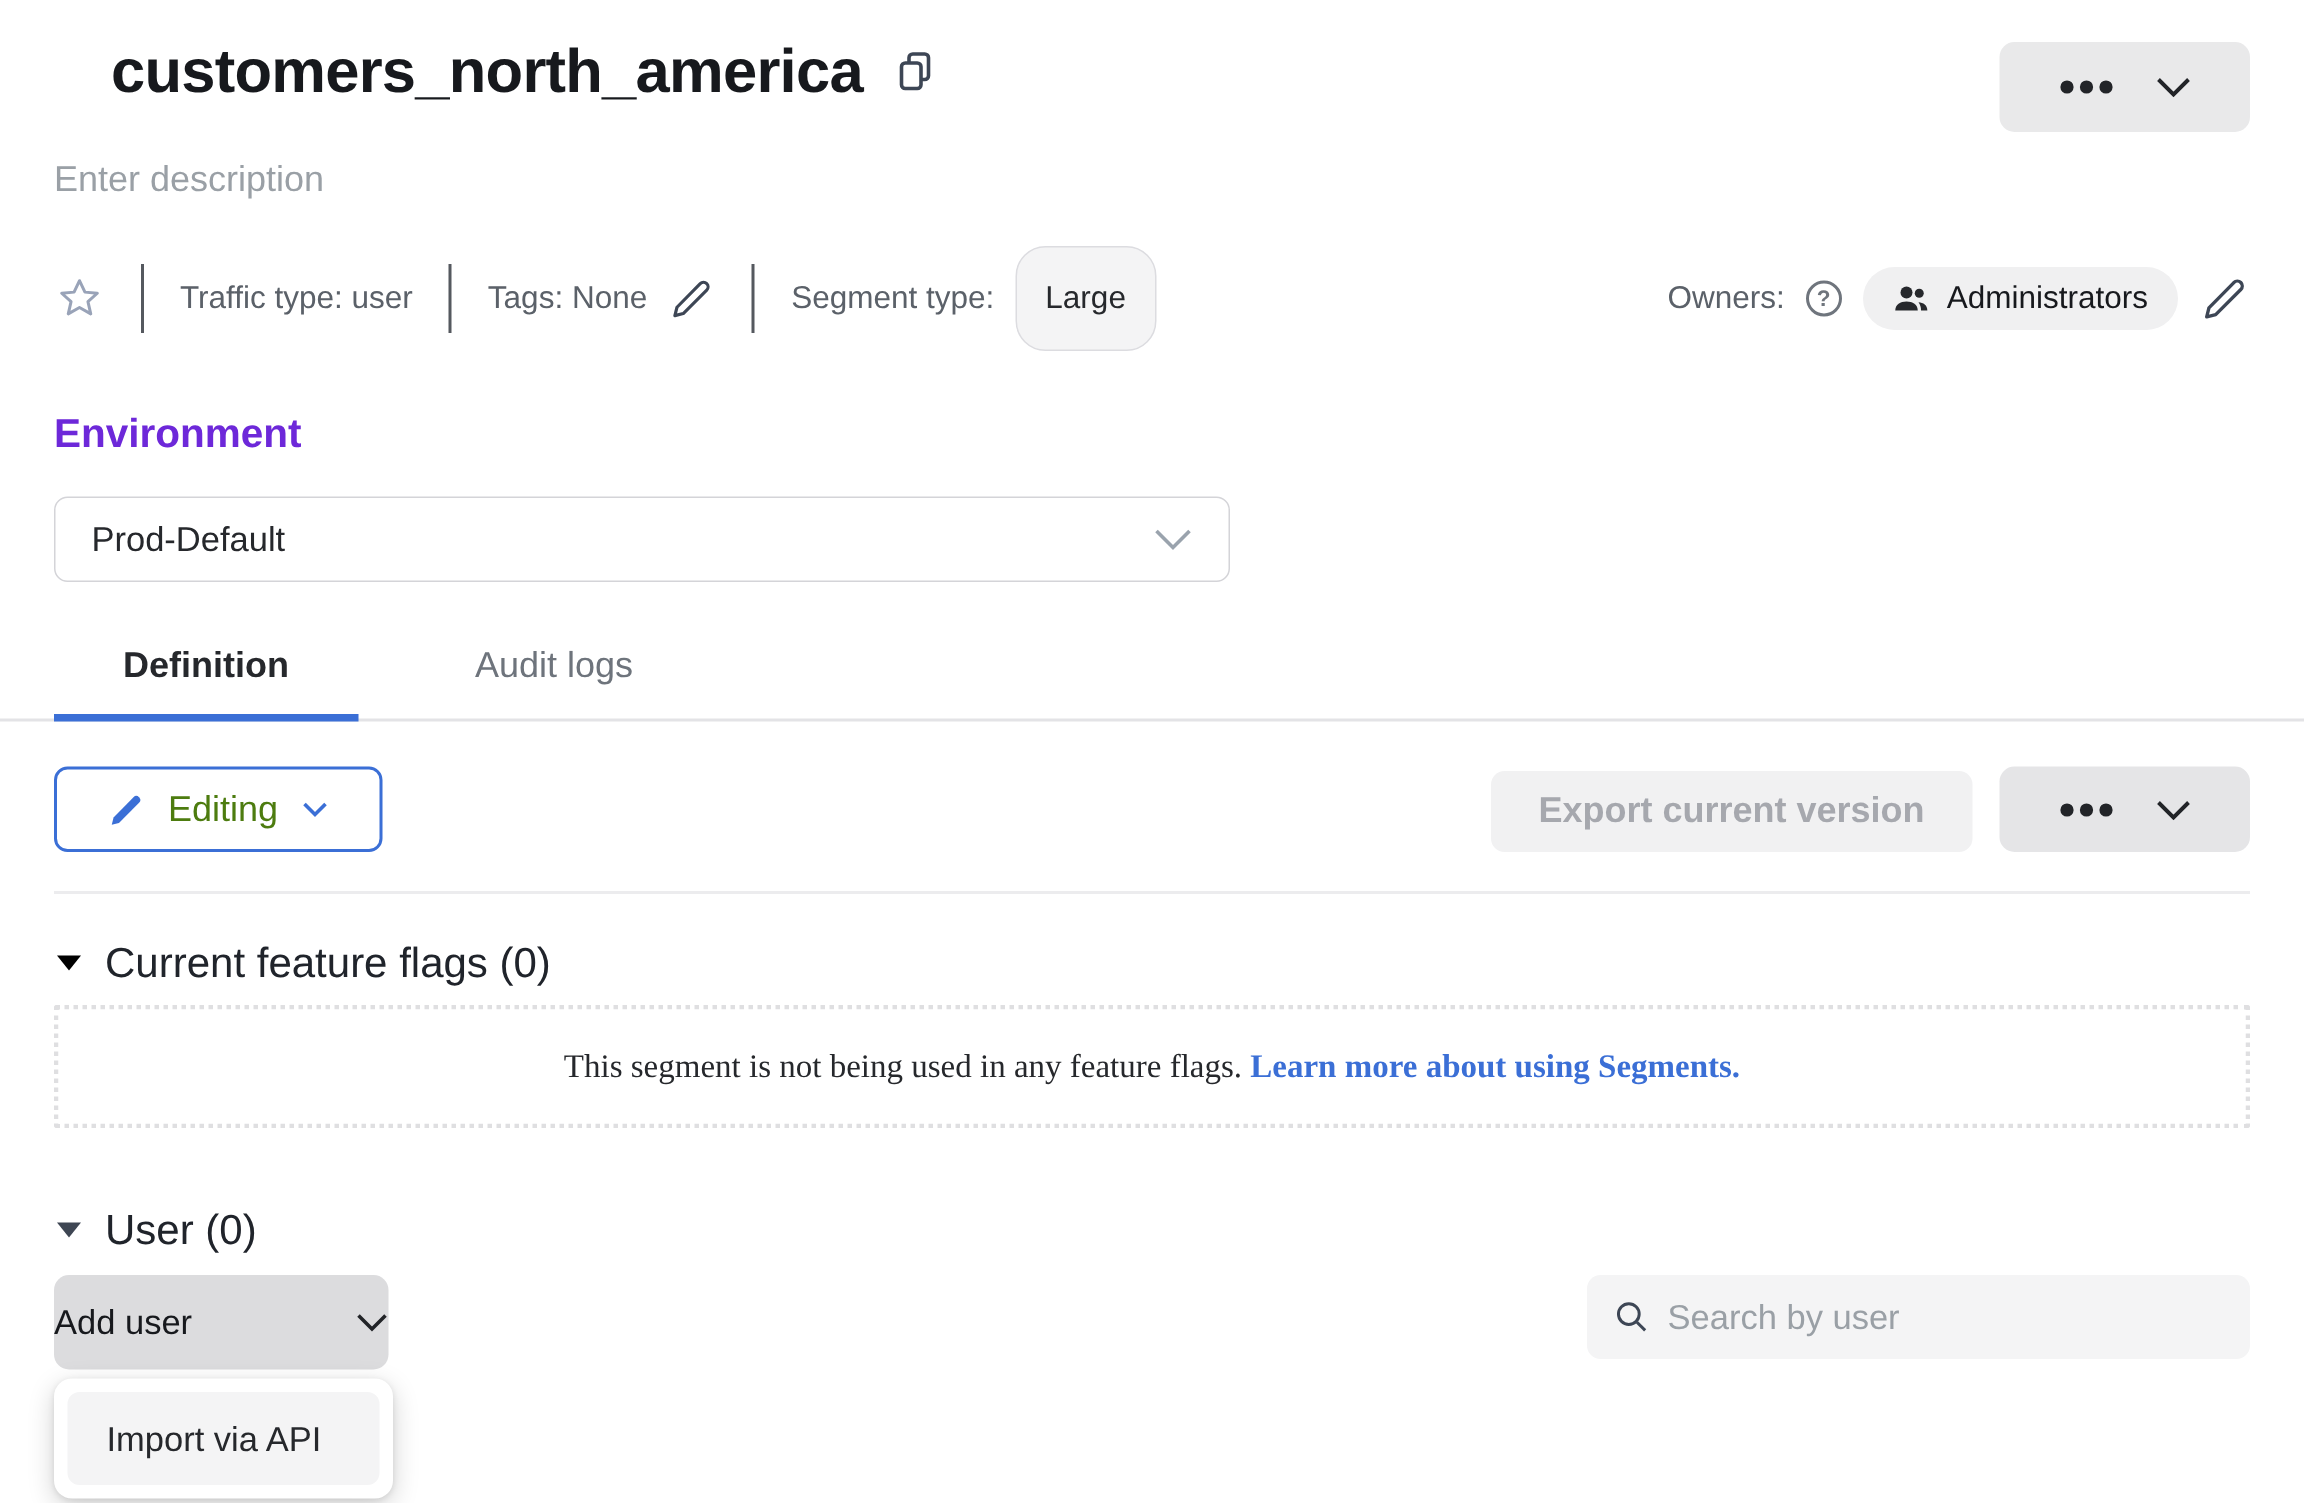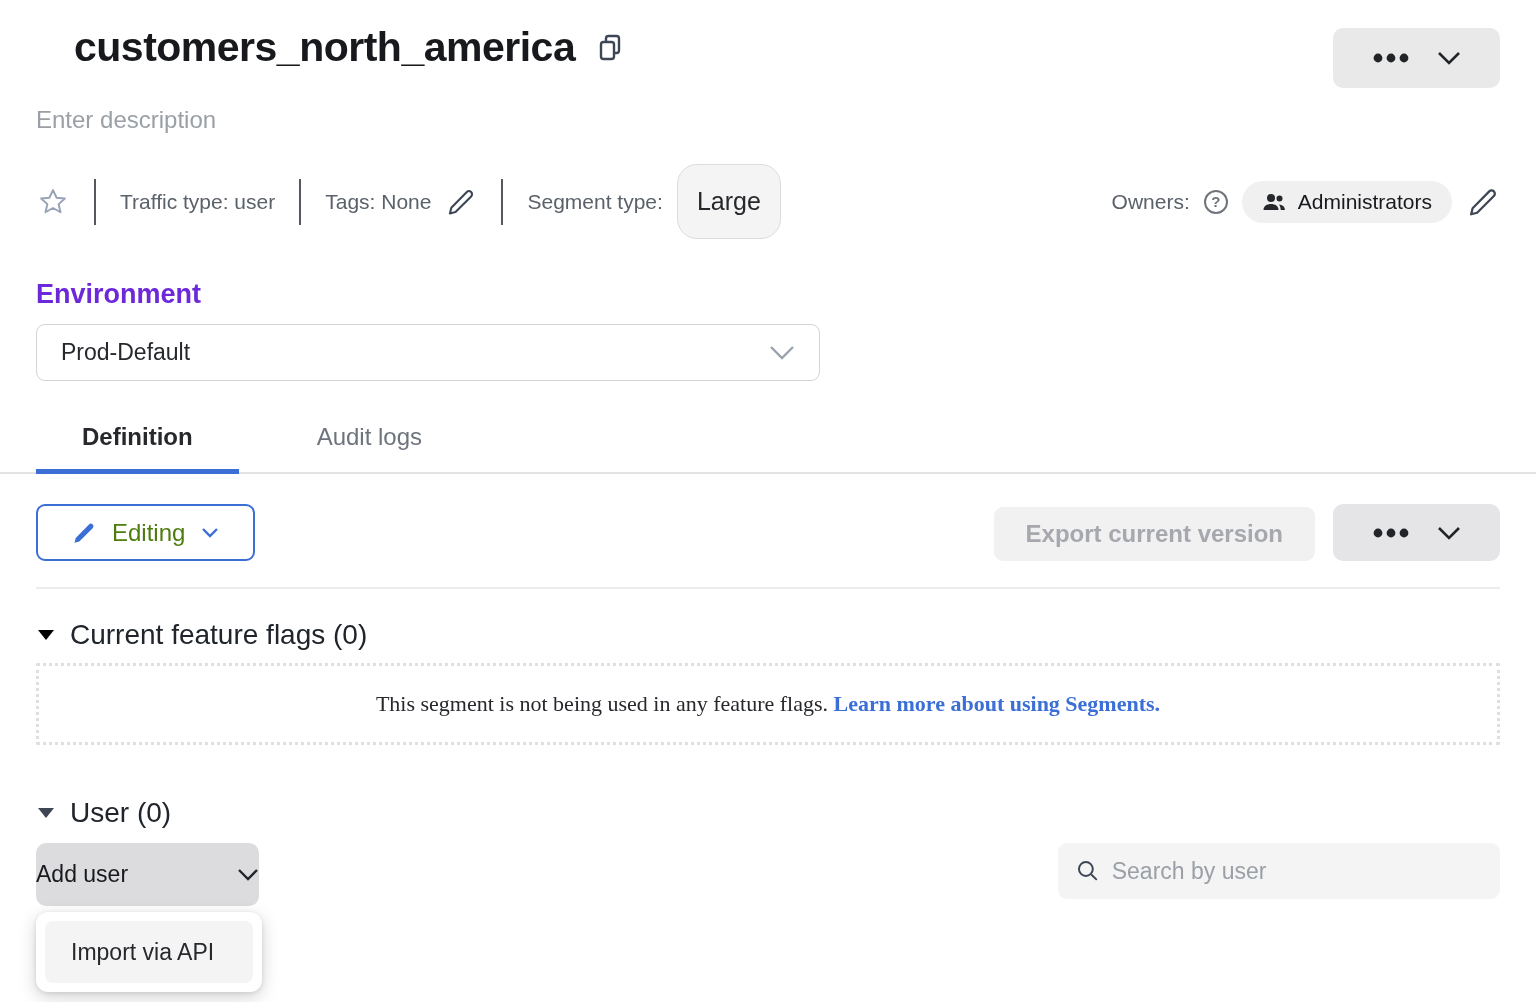--- a/index.html
+++ b/index.html
@@ -21,31 +21,31 @@
 
   
   .meta-row { margin-top: 30px; display: flex; align-items: center; justify-content: space-between; }
   .meta-left { display: flex; align-items: center; gap: 24px; }
   .meta-right { display: flex; align-items: center; gap: 14px; }
   .meta-text { font-size: 21px; color: #5b6169; }
   .vdiv { width: 2px; height: 46px; background: #55595f; }
   .icon-btn { background: none; border: none; cursor: pointer; display: flex; align-items: center; padding: 2px; }
   .inline-group { display: flex; align-items: center; gap: 14px; }
   .pill-outline { background: #f4f4f5; border: 1px solid #dcdce0; border-radius: 20px;
-                  padding: 22px 19px; font-size: 25px; color: #26282c; }
+                  padding: 22px 19px; font-size: 21px; color: #26282c; }
   .pill-solid { background: #f0f0f1; border: none; border-radius: 24px; padding: 9px 20px;
                 display: flex; align-items: center; gap: 12px; font-size: 21px; color: #17191d; cursor: pointer; }
   .help-circle { width: 24px; height: 24px; border-radius: 50%; border: 2px solid #6f757d; color: #6f757d;
                  font-size: 15px; display: flex; align-items: center; justify-content: center; font-weight: 700;
                  background: none; cursor: pointer; }
 
   
   .env-section { margin-top: 40px; }
   .env-label { font-size: 27px; font-weight: 700; color: #6d28d9; }
-  .env-select { margin-top: 14px; width: 784px; height: 57px; border: 1px solid #d4d4d8; border-radius: 9px;
+  .env-select { margin-top: 26px; width: 784px; height: 57px; border: 1px solid #d4d4d8; border-radius: 9px;
                 display: flex; align-items: center; justify-content: space-between; padding: 0 24px;
                 font-size: 23px; color: #26282c; background: #fff; cursor: pointer; }
 
   
   .tab-bar { margin-top: 32px; display: flex; border-bottom: 2px solid #e3e3e6; width: 1536px; margin-left: -36px; padding-left: 36px; gap: 32px; }
   .tab { padding: 10px 46px 18px; font-size: 24px; color: #6e747c; font-weight: 500;
          border: none; background: none; cursor: pointer; border-bottom: 5px solid transparent; margin-bottom: -2px; }
   .tab.active { color: #26282c; font-weight: 700; border-bottom-color: #3b6fd6; }
 
   

